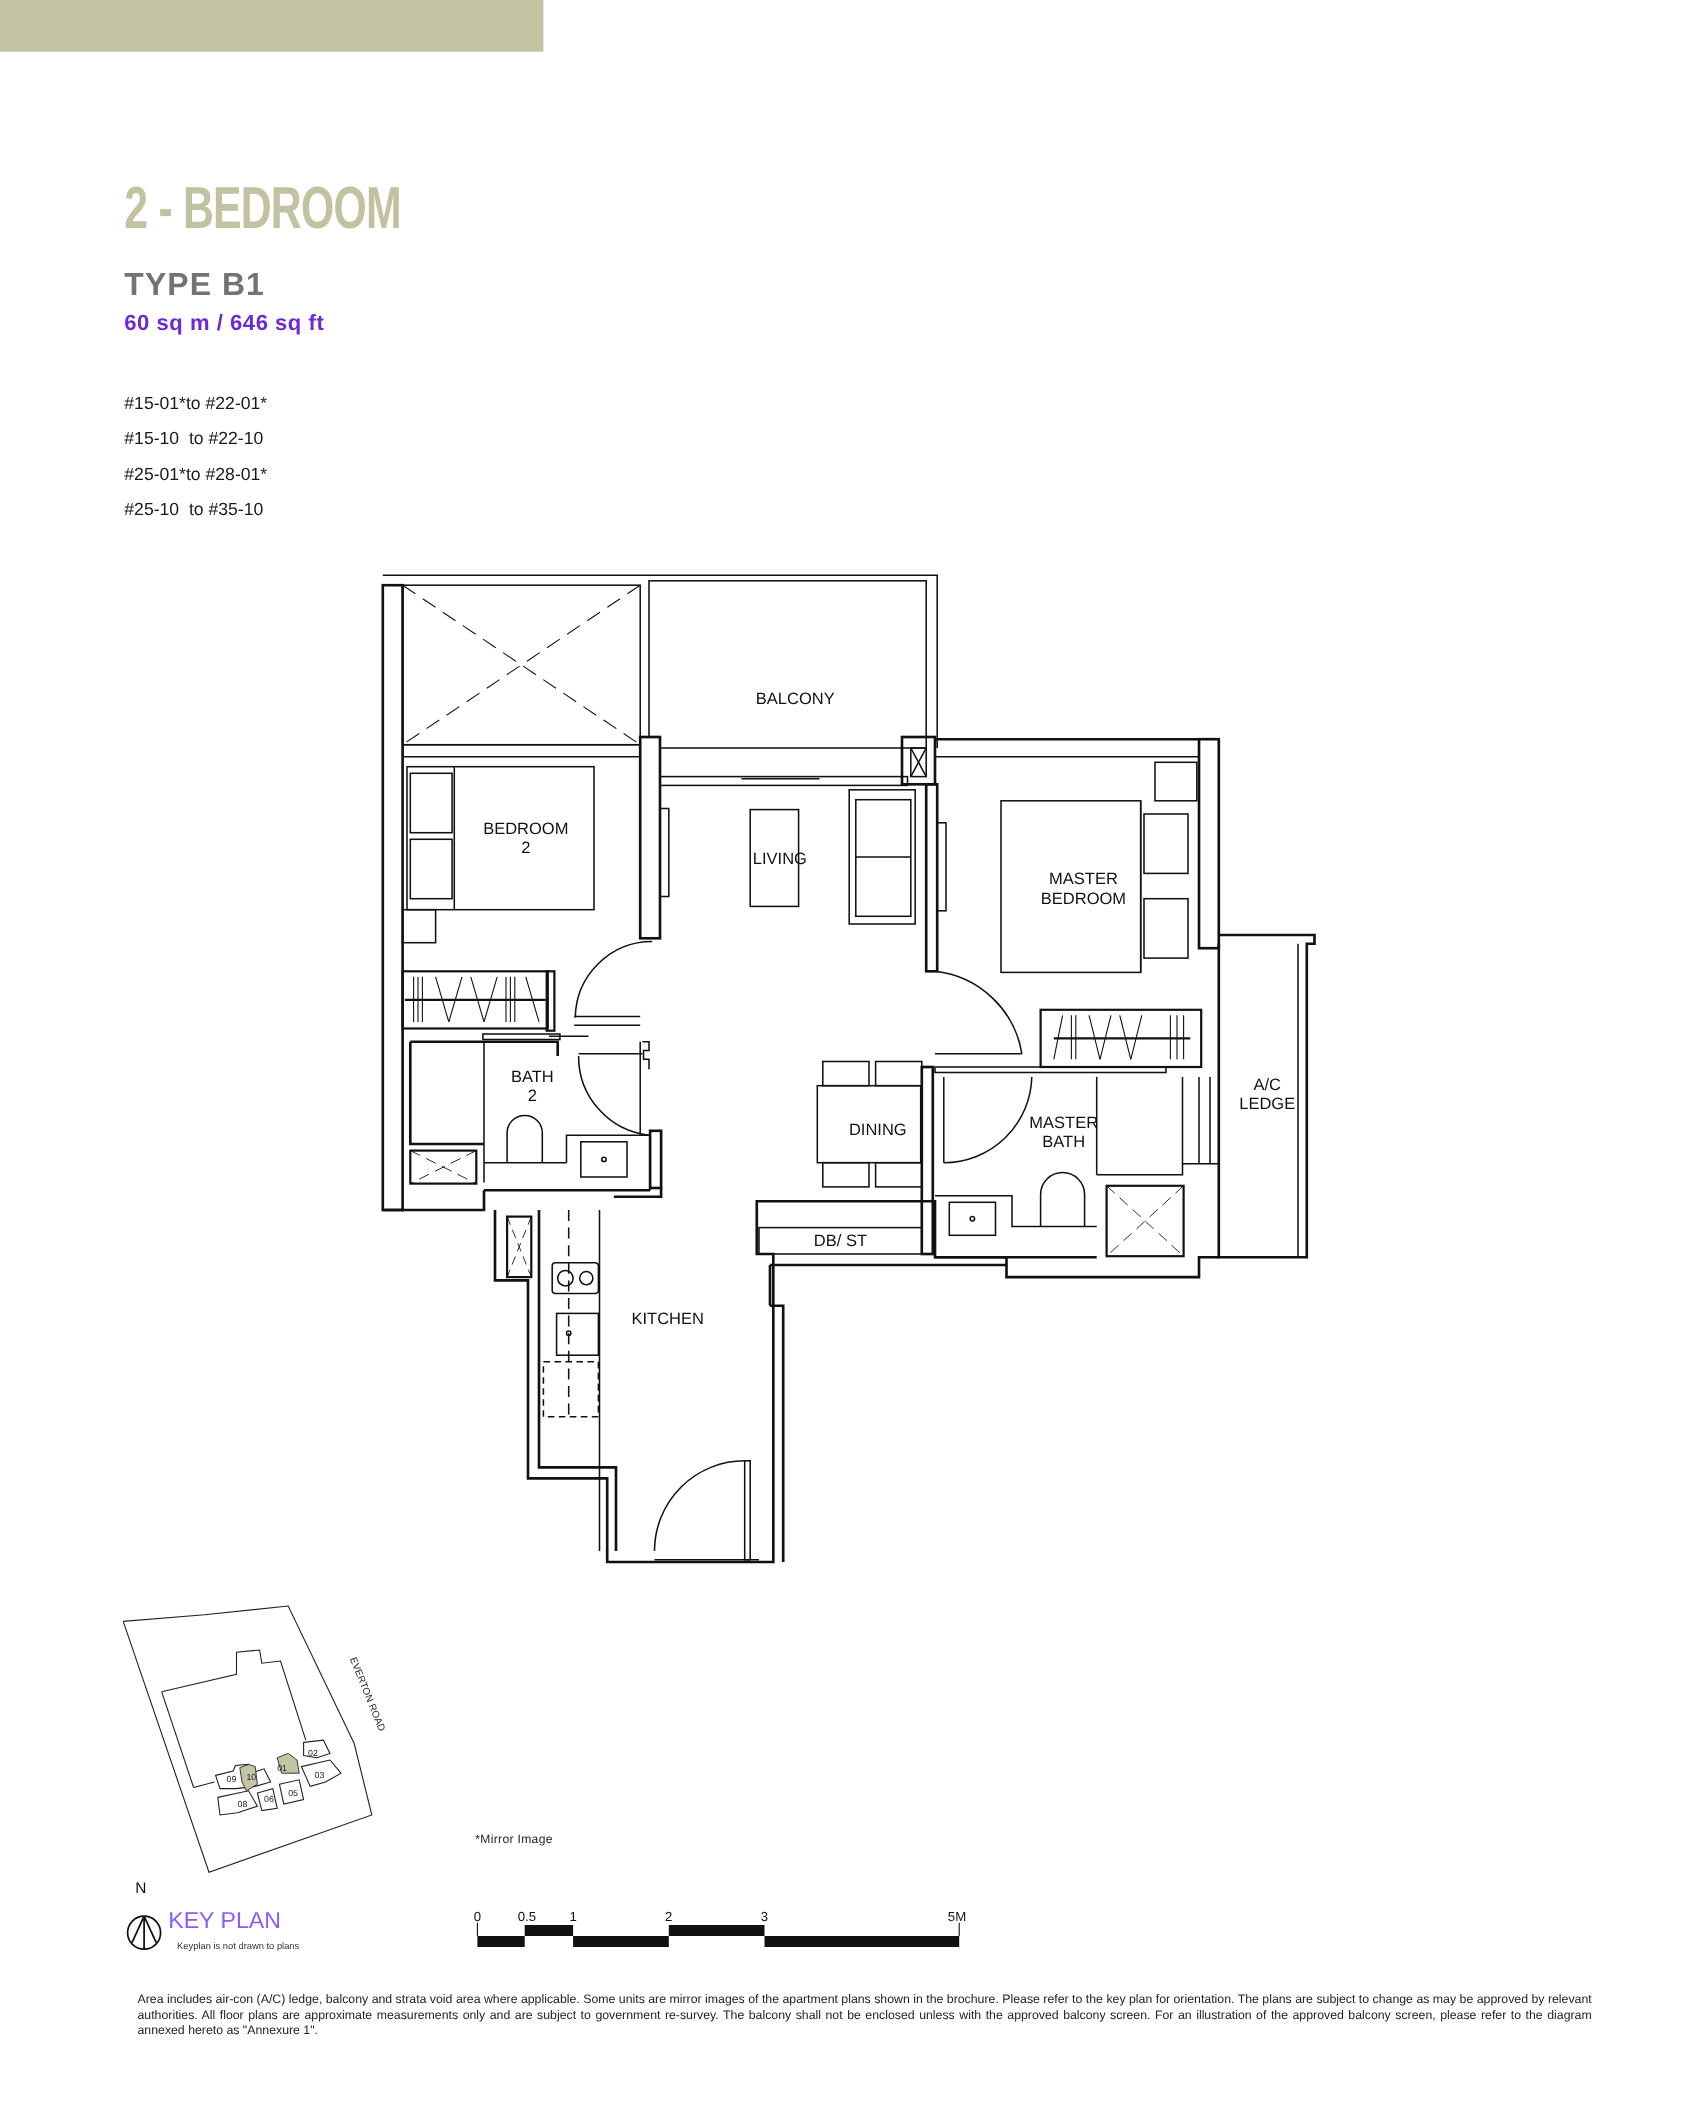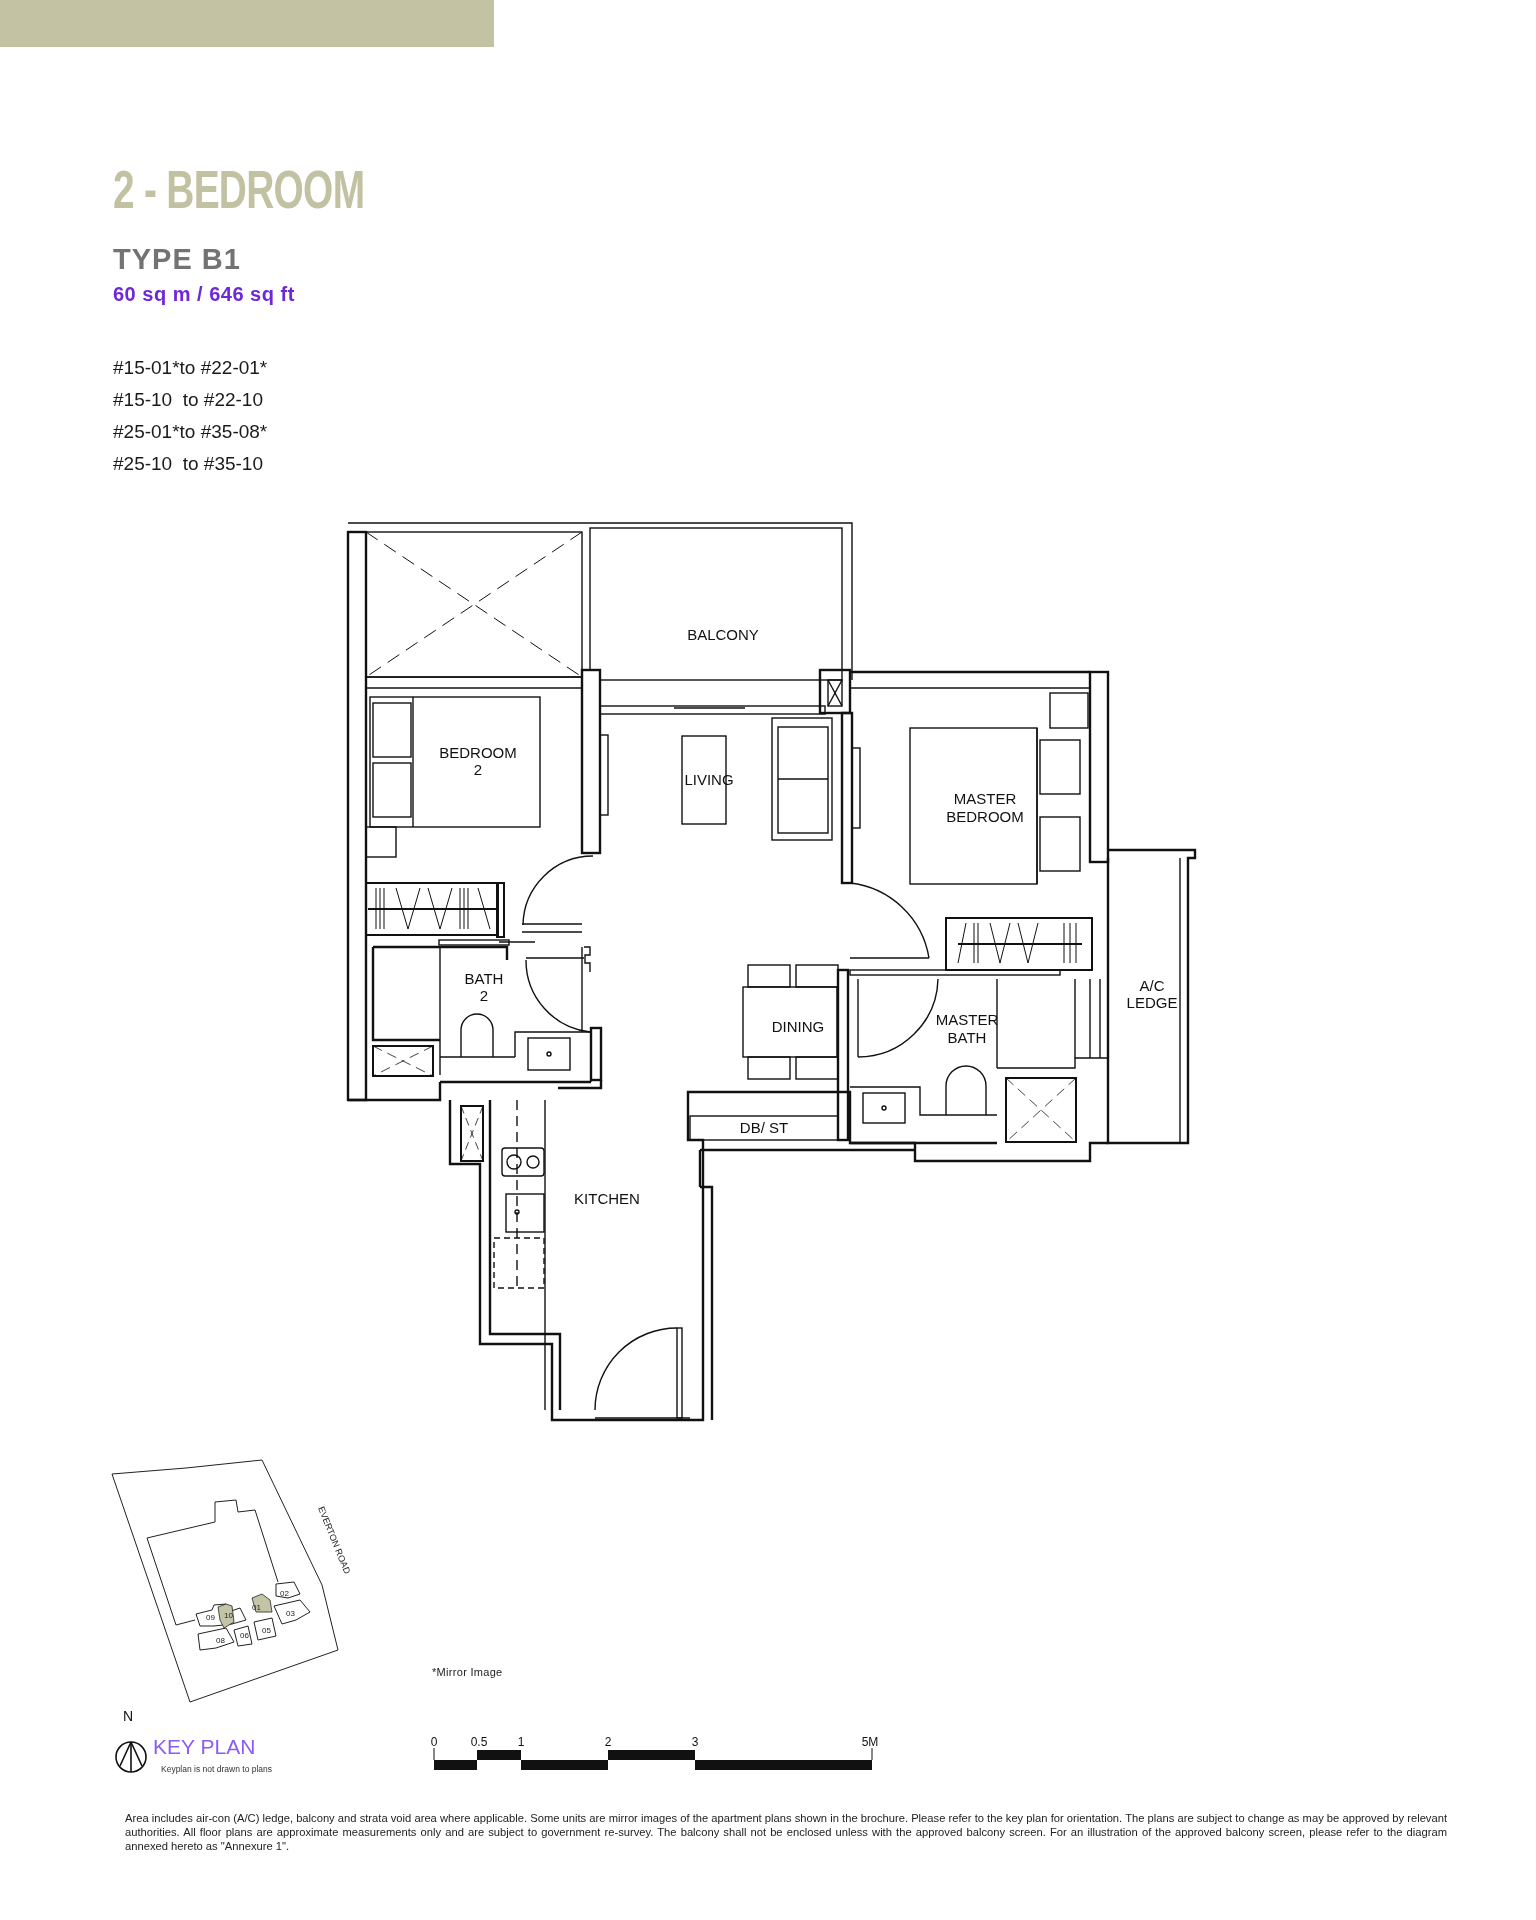--- a/index.html
+++ b/index.html
@@ -4,21 +4,21 @@
   <style>
     html, body { margin: 0; padding: 0; background: #ffffff; }
     body { width: 1536px; height: 1920px; position: relative; overflow: hidden;
            font-family: "Liberation Sans", sans-serif; color: #111; }
     .top-band { position: absolute; left: 0; top: 0; width: 494px; height: 47px; background: #c3c3a4; }
     .category-title { position: absolute; left: 113px; top: 158px; font-family: "Liberation Sans", sans-serif;
       font-size: 54px; font-weight: 700; color: #c2c2a3; letter-spacing: -1px;
       transform: scaleX(0.72); transform-origin: left top; white-space: nowrap; }
     .type-title { position: absolute; left: 113px; top: 243px; font-size: 29px; font-weight: 700; color: #737373; letter-spacing: 1px; }
     .area { position: absolute; left: 113px; top: 283px; font-size: 20px; font-weight: 700; color: #6d28d9; letter-spacing: 0.5px; }
-    .units { position: absolute; left: 113px; top: 352px; font-size: 19px; color: #1a1a1a; line-height: 32px; }
+    .units { position: absolute; left: 113px; top: 352px; font-size: 16px; color: #1a1a1a; line-height: 32px; }
     .units div { white-space: pre; }
     .plan { position: absolute; left: 0; top: 0; }
     .room-label { font-family: "Liberation Sans", sans-serif; font-size: 15px; fill: #111; }
     .keyplan-svg { position: absolute; left: 0; top: 0; }
     .mirror-note { position: absolute; left: 432px; top: 1666px; font-size: 11px; color: #222; letter-spacing: 0.3px; }
     .keyplan-title { position: absolute; left: 153px; top: 1735px; font-size: 21px; color: #8b5cf6; }
     .keyplan-sub { position: absolute; left: 161px; top: 1764px; font-size: 8.5px; color: #333; }
     .north-label { position: absolute; left: 123px; top: 1708px; font-size: 14px; color: #111; }
     .disclaimer { position: absolute; left: 113px; top: 1811px; width: 1322px; font-size: 11.2px; line-height: 14px; color: #222; text-align: justify; margin-left: 12px; }
     .scale-label { font-family: "Liberation Sans", sans-serif; font-size: 12px; fill: #111; }
@@ -27,21 +27,21 @@
 <body>
 
 <div class="top-band"></div>
 
 <div class="category-title">2 - BEDROOM</div>
 <div class="type-title">TYPE B1</div>
 <div class="area">60 sq m / 646 sq ft</div>
 <div class="units">
   <div>#15-01*to #22-01*</div>
   <div>#15-10  to #22-10</div>
-  <div>#25-01*to #35-08*</div>
+  <div>#25-01*to #28-01*</div>
   <div>#25-10  to #35-10</div>
 </div>
 
 <svg class="plan" width="1536" height="1920">
   <g fill="none" stroke="#111" stroke-width="1.4">
 
     <polyline points="348,523 852,523 852,680"></polyline>
 
     <rect x="348" y="532" width="18" height="568" fill="none" stroke-width="2.4"></rect>
 

